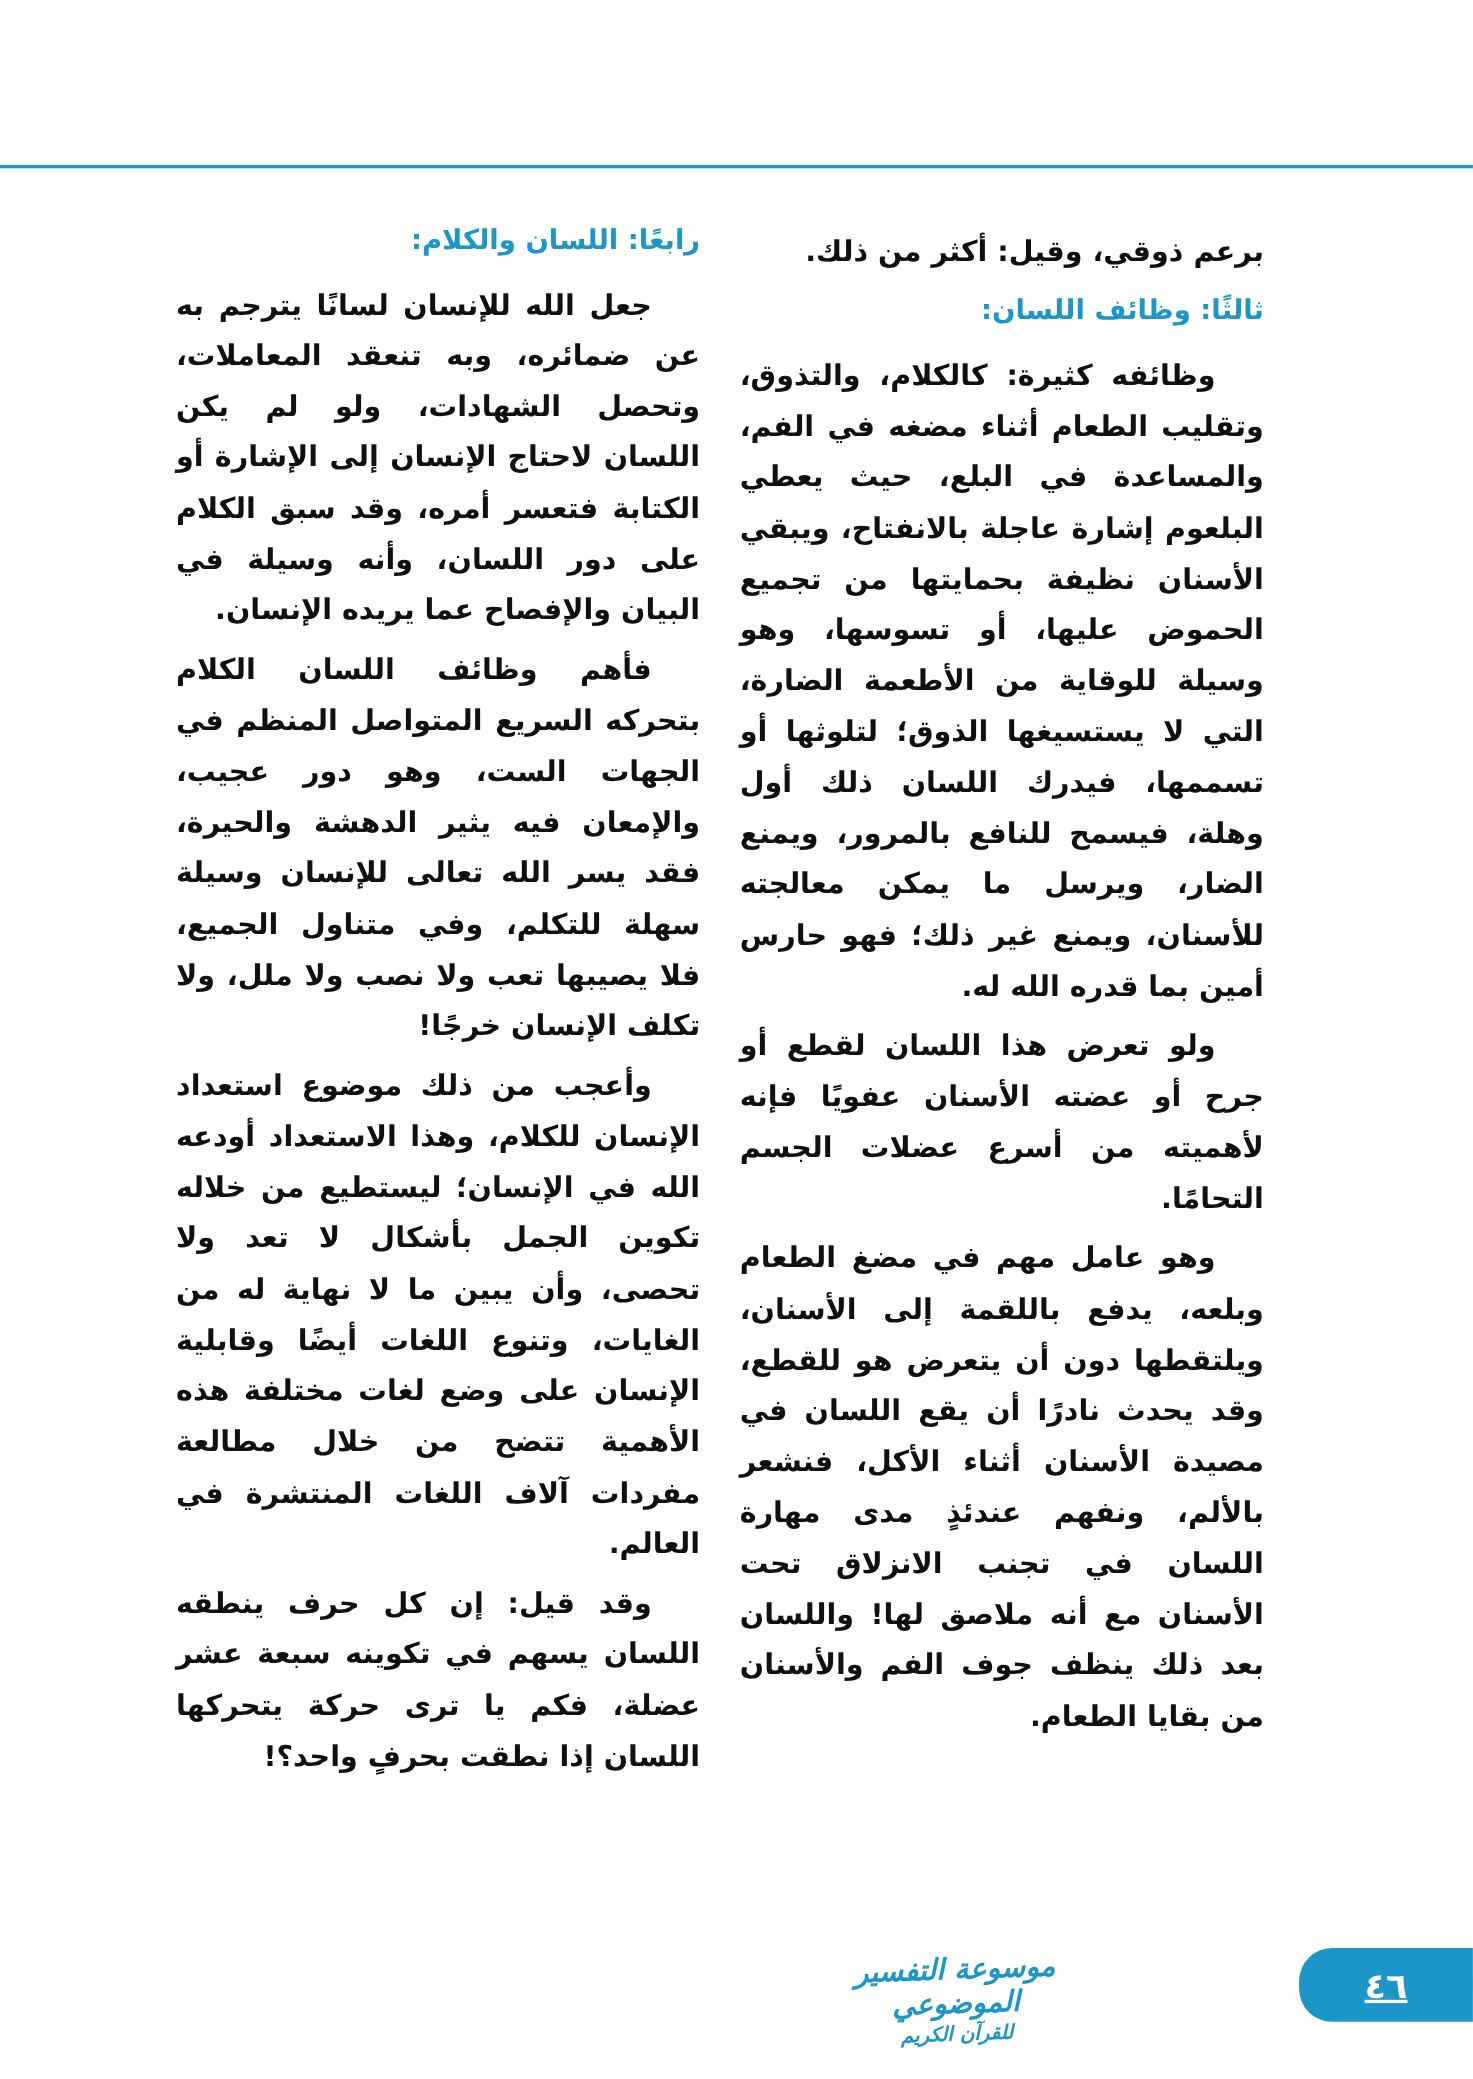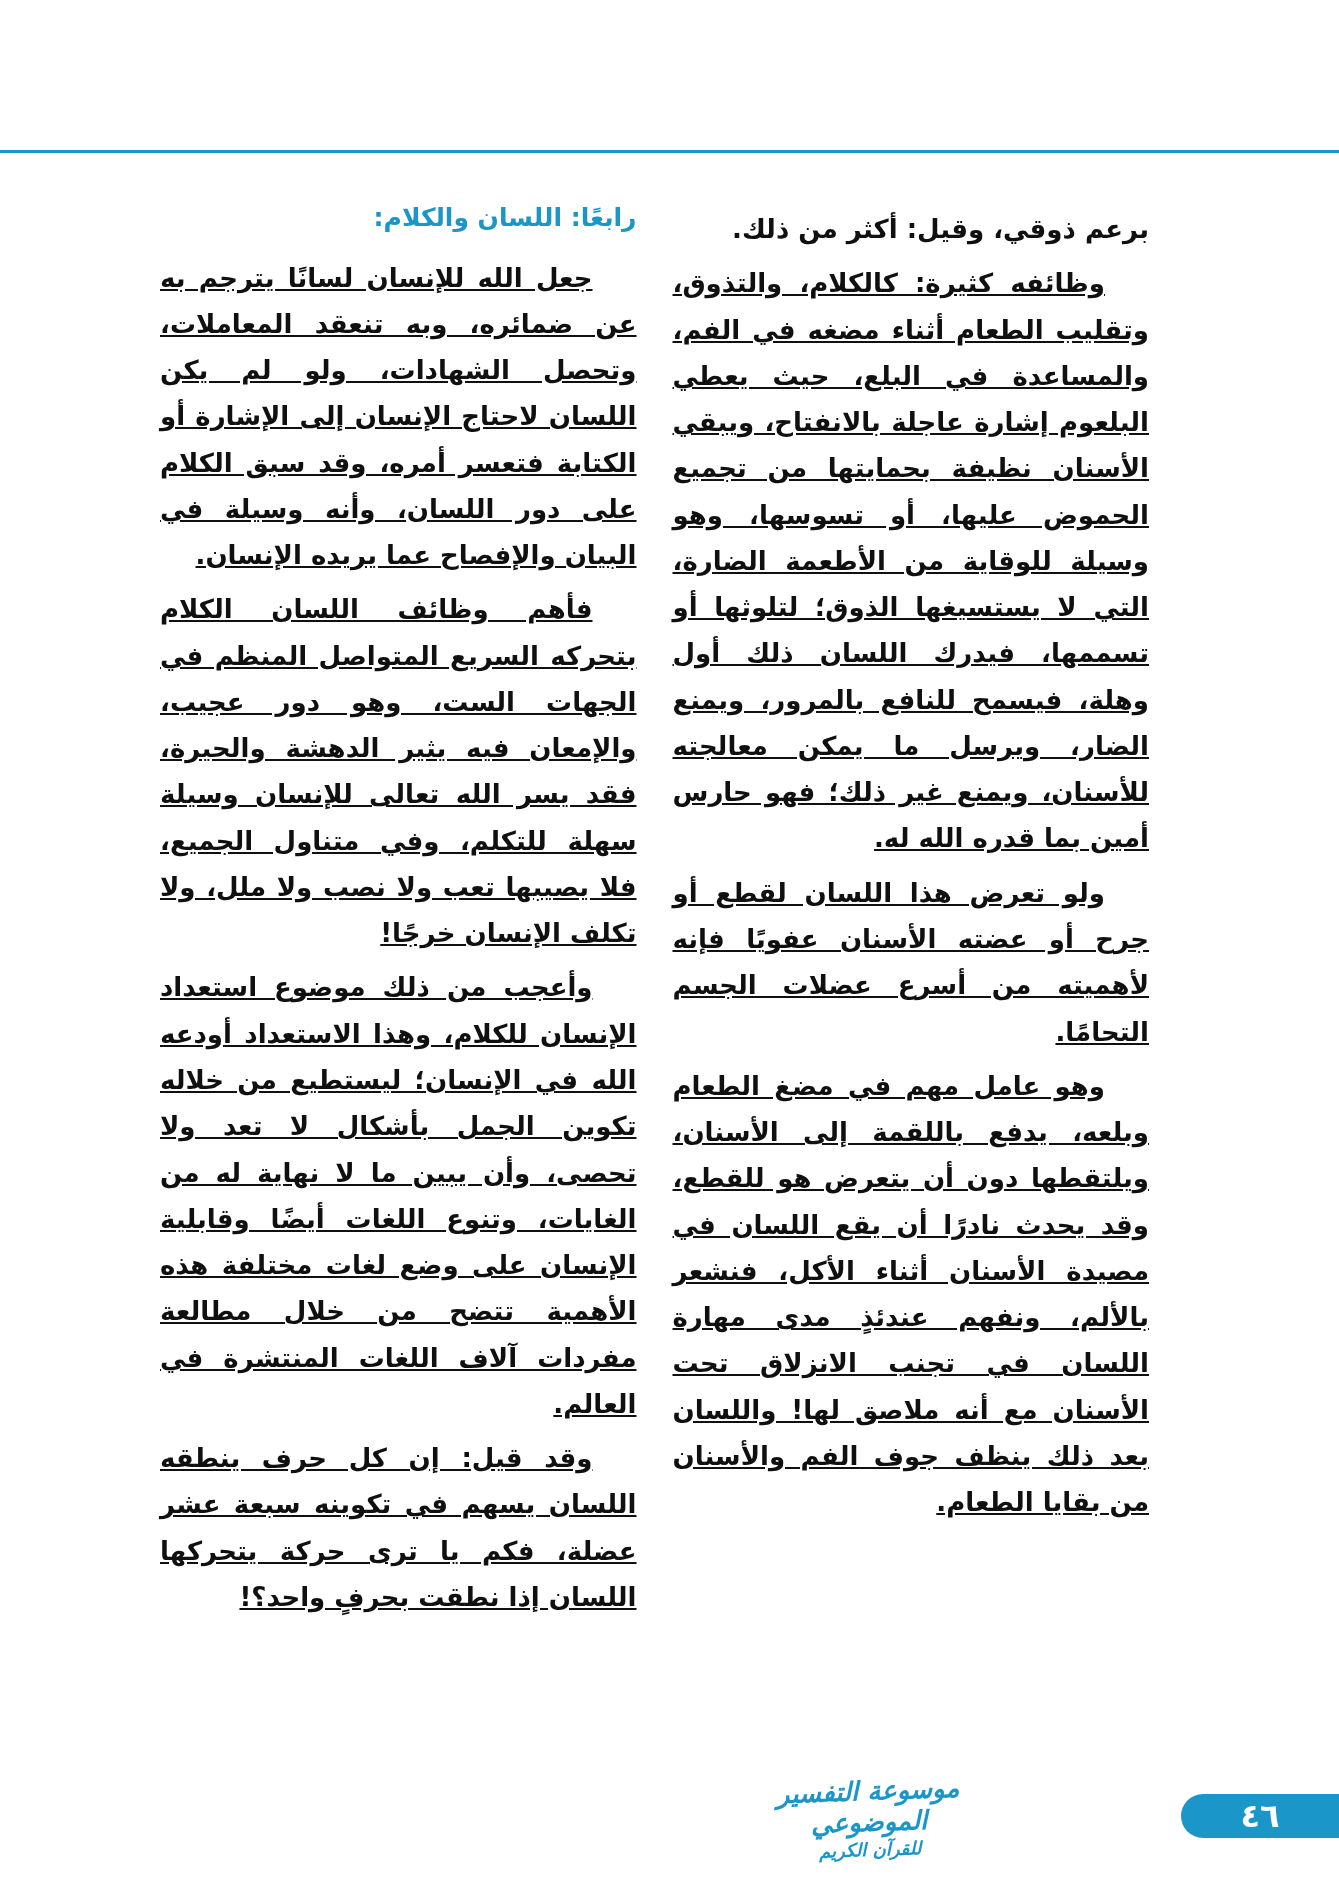--- a/index.html
+++ b/index.html
@@ -19,31 +19,31 @@
     background:var(--accent);
   }
   .content {
     position:absolute; top:190px; right:190px; left:160px;
     display:flex; gap:36px; align-items:flex-start;
   }
   .col {
     flex:1; text-align:justify; font-size:26px; font-weight:700;
     line-height:1.78; color:var(--ink);
   }
-  .para { margin:0 0 8px 0; text-indent:44px;text-decoration:underline; }
+  .para { margin:0 0 8px 0; text-indent:44px; }
   .para-cont { margin:16px 0 8px 0; text-indent:0; }
   .sec-heading {
     color:var(--accent); font-size:25px; font-weight:bold;
     margin:6px 0 14px 0; text-indent:0; text-align:right;
   }
   .page-num-badge {
-    position:absolute; bottom:52px; right:0; width:158px; height:44px;
+    position:absolute; bottom:52px; right:0; width:158px; height:67px;
     background:var(--accent); border-radius:30px 0 0 30px;
     display:flex; align-items:center; justify-content:center;
-    color:#ffffff; font-size:32px; font-weight:bold;
+    color:#ffffff; font-size:32px; font-weight:bold;text-decoration:underline;
   }
   .publisher-logo {
     position:absolute; bottom:28px; right:335px; width:270px;
     text-align:center; color:var(--accent); font-style:italic;
     transform:rotate(-2deg);
   }
   .logo-line1 { font-size:26px; font-weight:bold; line-height:1.2; }
   .logo-line2 { font-size:18px; font-weight:bold; line-height:1.3; }
 </style>
 </head>
@@ -51,20 +51,21 @@
 
 <div class="page">
 
 
   <div class="header-rule"></div>
 
   <div class="content">
 
     <div class="col">
       <p class="para-cont">برعم ذوقي، وقيل: أكثر من ذلك.</p>
+      <h2 class="sec-heading">ثالثًا: وظائف اللسان:</h2>
       <p class="para">وظائفه كثيرة: كالكلام، والتذوق، وتقليب الطعام أثناء مضغه في الفم، والمساعدة في البلع، حيث يعطي البلعوم إشارة عاجلة بالانفتاح، ويبقي الأسنان نظيفة بحمايتها من تجميع الحموض عليها، أو تسوسها، وهو وسيلة للوقاية من الأطعمة الضارة، التي لا يستسيغها الذوق؛ لتلوثها أو تسممها، فيدرك اللسان ذلك أول وهلة، فيسمح للنافع بالمرور، ويمنع الضار، ويرسل ما يمكن معالجته للأسنان، ويمنع غير ذلك؛ فهو حارس أمين بما قدره الله له.</p>
       <p class="para">ولو تعرض هذا اللسان لقطع أو جرح أو عضته الأسنان عفويًا فإنه لأهميته من أسرع عضلات الجسم التحامًا.</p>
       <p class="para">وهو عامل مهم في مضغ الطعام وبلعه، يدفع باللقمة إلى الأسنان، ويلتقطها دون أن يتعرض هو للقطع، وقد يحدث نادرًا أن يقع اللسان في مصيدة الأسنان أثناء الأكل، فنشعر بالألم، ونفهم عندئذٍ مدى مهارة اللسان في تجنب الانزلاق تحت الأسنان مع أنه ملاصق لها! واللسان بعد ذلك ينظف جوف الفم والأسنان من بقايا الطعام.</p>
     </div>
 
     <div class="col">
       <h2 class="sec-heading">رابعًا: اللسان والكلام:</h2>
       <p class="para">جعل الله للإنسان لسانًا يترجم به عن ضمائره، وبه تنعقد المعاملات، وتحصل الشهادات، ولو لم يكن اللسان لاحتاج الإنسان إلى الإشارة أو الكتابة فتعسر أمره، وقد سبق الكلام على دور اللسان، وأنه وسيلة في البيان والإفصاح عما يريده الإنسان.</p>
       <p class="para">فأهم وظائف اللسان الكلام بتحركه السريع المتواصل المنظم في الجهات الست، وهو دور عجيب، والإمعان فيه يثير الدهشة والحيرة، فقد يسر الله تعالى للإنسان وسيلة سهلة للتكلم، وفي متناول الجميع، فلا يصيبها تعب ولا نصب ولا ملل، ولا تكلف الإنسان خرجًا!</p>
       <p class="para">وأعجب من ذلك موضوع استعداد الإنسان للكلام، وهذا الاستعداد أودعه الله في الإنسان؛ ليستطيع من خلاله تكوين الجمل بأشكال لا تعد ولا تحصى، وأن يبين ما لا نهاية له من الغايات، وتنوع اللغات أيضًا وقابلية الإنسان على وضع لغات مختلفة هذه الأهمية تتضح من خلال مطالعة مفردات آلاف اللغات المنتشرة في العالم.</p>

